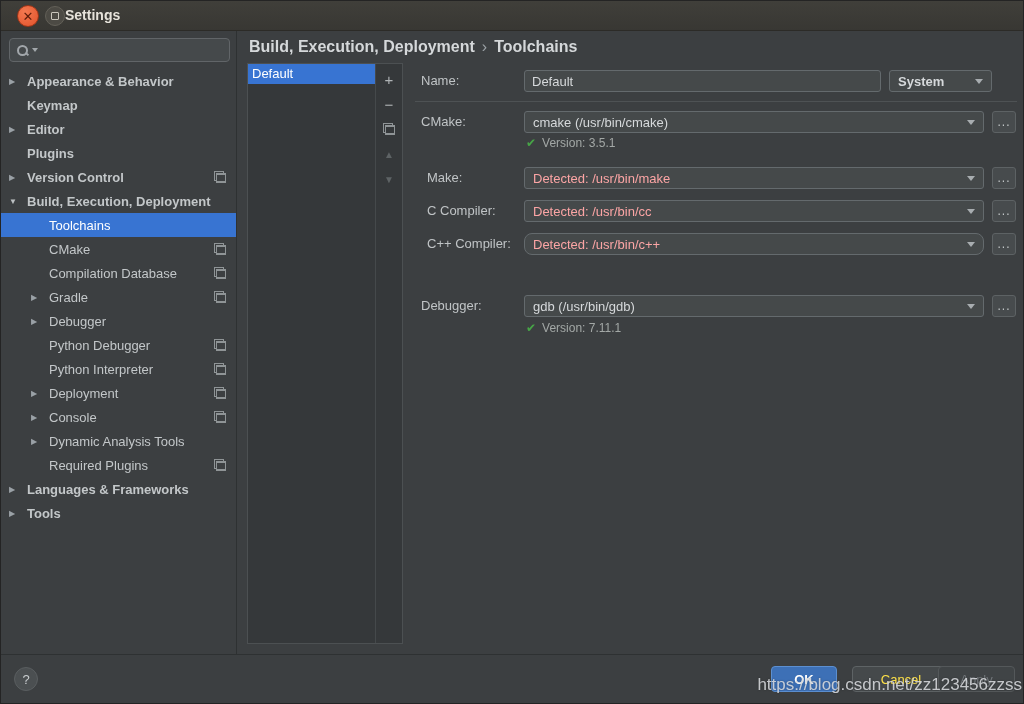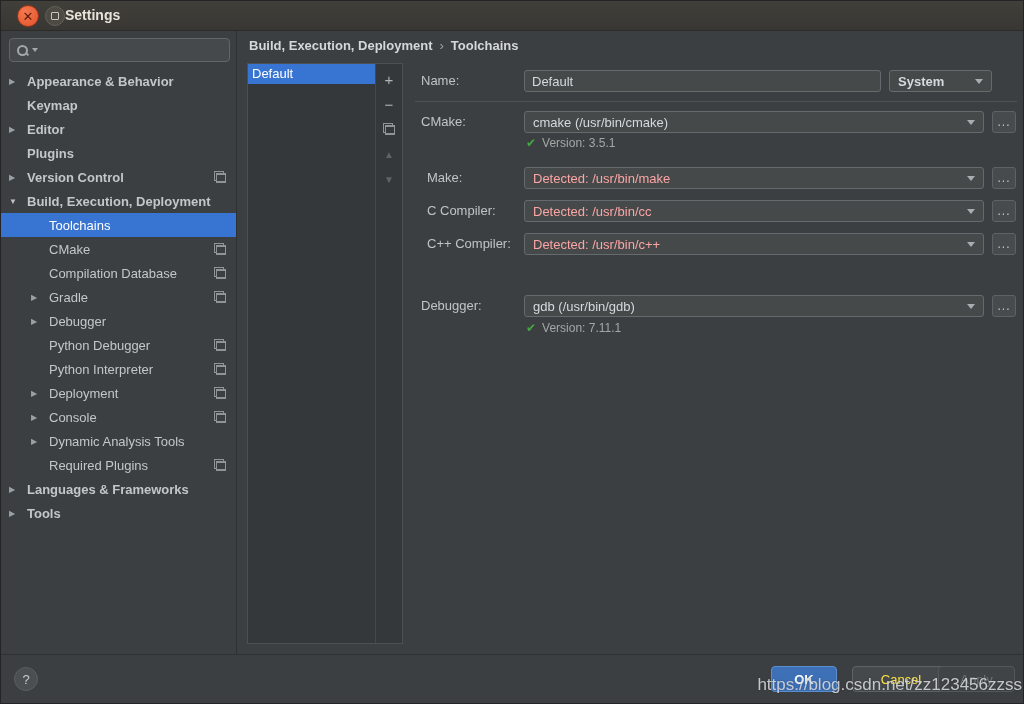--- a/index.html
+++ b/index.html
@@ -46,21 +46,21 @@
   .ovl-icon { position:relative; width:12px; height:12px; display:inline-block; flex:0 0 12px; }
   .ovl-icon::before { content:""; position:absolute; left:0; top:0; width:8px; height:8px;
     border:1px solid #8f9496; }
   .ovl-icon::after { content:""; position:absolute; right:0; bottom:0; width:8px; height:8px;
     border:1px solid #8f9496; background:#3c3f41;
     box-shadow:inset 0 -3px 0 -2px #8f9496, inset 0 3px 0 -2px #8f9496; }
   .tree-row .ovl-icon { margin-left:auto; margin-right:10px; }
 
   
   .content { position:absolute; top:30px; left:236px; right:0; bottom:49px; background:#3c3f41; }
-  .breadcrumb { position:absolute; left:12px; top:7px; font-size:13px; font-weight:bold; color:#d5d8da; }
+  .breadcrumb { position:absolute; left:12px; top:7px; font-size:16px; font-weight:bold; color:#d5d8da; }
   .breadcrumb .sep { color:#9aa0a4; font-weight:normal; padding:0 7px; }
 
   .tc-panel { position:absolute; left:10px; top:32px; width:156px; height:581px;
     background:#35383a; border:1px solid #4c5052; display:flex; }
   .tc-list { flex:1; overflow:hidden; }
   .tc-item { height:20px; line-height:20px; padding-left:4px; font-size:13px; color:#c3c7c9; white-space:nowrap; }
   .tc-item.selected { background:#3874d2; color:#fff; }
   .tc-toolbar { width:27px; border-left:1px solid #45494b; display:flex; flex-direction:column;
     align-items:center; padding-top:4px; }
   .tc-btn { width:20px; height:22px; display:flex; align-items:center; justify-content:center;
@@ -257,21 +257,21 @@
     <button class="dots-btn" style="left:755px; top:136px;">...</button>
 
     <span class="form-label" style="left:190px; top:172px;">C Compiler:</span>
     <div class="combo" style="left:287px; top:169px; width:460px;">
       <span class="combo-text dim">Detected: /usr/bin/cc</span>
       <span class="tri-down"></span>
     </div>
     <button class="dots-btn" style="left:755px; top:169px;">...</button>
 
     <span class="form-label" style="left:190px; top:205px;">C++ Compiler:</span>
-    <div class="combo" style="left:287px; top:202px; width:460px;">
+    <div class="combo" style="left:287px; top:202px; width:460px;border-radius:8px;">
       <span class="combo-text dim">Detected: /usr/bin/c++</span>
       <span class="tri-down"></span>
     </div>
     <button class="dots-btn" style="left:755px; top:202px;">...</button>
 
     <span class="form-label" style="left:184px; top:267px;">Debugger:</span>
     <div class="combo" style="left:287px; top:264px; width:460px;">
       <span class="combo-text">gdb (/usr/bin/gdb)</span>
       <span class="tri-down"></span>
     </div>

